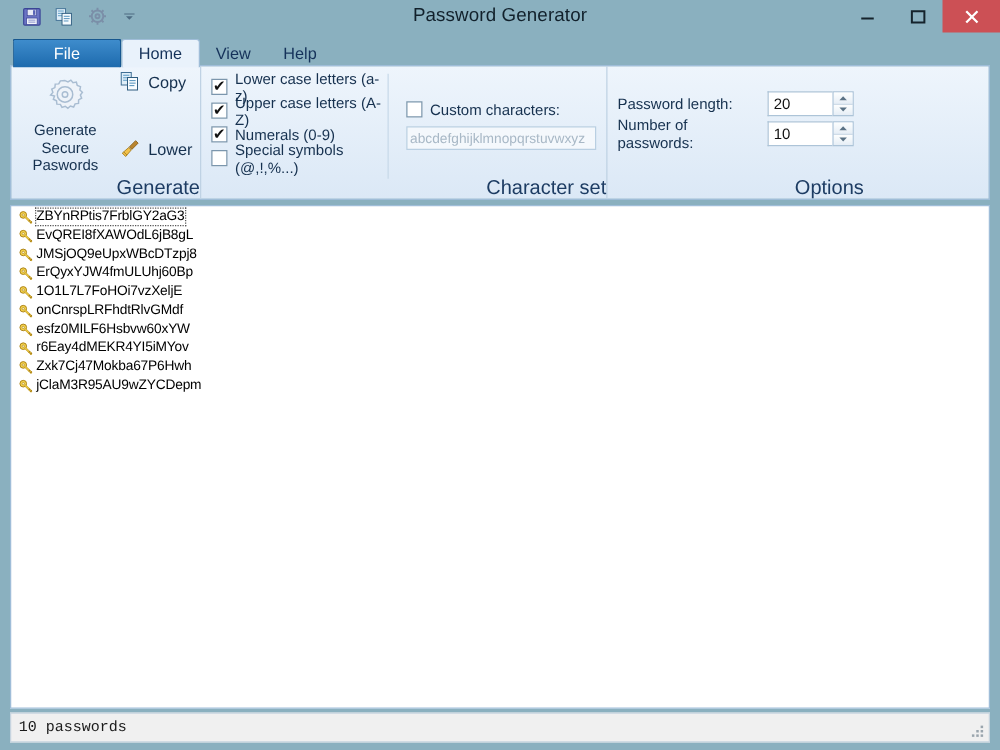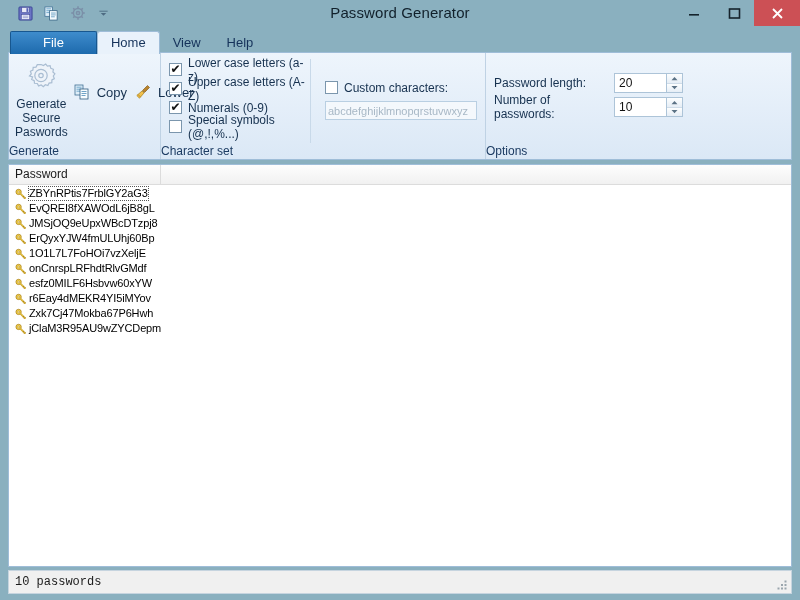--- a/index.html
+++ b/index.html
@@ -89,35 +89,35 @@
   .rgroup {
     position: relative;
     height: 100%;
     display: flex; flex-direction: column;
     border-right: 1px solid #bfd2e4;
     box-sizing: border-box;
   }
   .rgroup-body { flex: 1 1 auto; display: flex; padding: 4px 6px 0 6px; }
   .rgroup-title {
     flex: 0 0 auto; height: 16px; line-height: 16px;
-    text-align: left; font-size: 12px; color: #1d3c63;
+    text-align: right; font-size: 16px; color: #1d3c63;
   }
 
   
   #g-generate { width: 152px; }
   #g-generate .rgroup-body { padding-left: 6px; }
   #bigbtn {
     width: 78px; display: flex; flex-direction: column;
     align-items: center; padding-top: 4px;
   }
   #bigbtn .label {
     font-size: 12px; color: #16314f; text-align: center;
     line-height: 14px; margin-top: 2px;
   }
-  #smallbtns { display: flex; flex-direction: row; justify-content: space-between;
+  #smallbtns { display: flex; flex-direction: column; justify-content: space-between;
                gap: 8px; padding-left: 6px; padding-bottom: 16px; }
   .smallbtn { display: flex; align-items: center; gap: 7px; }
   .smallbtn .label { font-size: 13px; color: #16314f; }
 
   
   #g-charset { width: 325px; }
   #g-charset .rgroup-body { padding: 6px 8px 0 8px; }
   .cs-col-left { width: 160px; padding-top: 1px; }
   .cs-col-right { flex: 1; padding-left: 14px; padding-top: 19px;
                   border-left: 1px solid #c8d9e9; margin-left: 4px; }
@@ -405,24 +405,20 @@
               </span>
             </span>
           </div>
         </div>
       </div>
       <div class="rgroup-title">Options</div>
     </div>
   </div>
 
   <div id="listwrap">
-    <div id="listheader">
-      <div class="hcell c1">Password</div>
-      <div class="hcell c2"></div>
-    </div>
     <div id="listbody">
         <div class="lrow sel">
           <span>
             <svg width="12" height="12" viewBox="0 0 14 14">
               <circle cx="4.2" cy="4.6" r="3.1" fill="#f6d44c" stroke="#a9801a" stroke-width=".9"></circle>
               <circle cx="4.2" cy="4.6" r="1.1" fill="#fdf6d2" stroke="#a9801a" stroke-width=".6"></circle>
               <path d="M6.3 6.5l5.2 5.2" stroke="#c9a42c" stroke-width="2.1" stroke-linecap="round"></path>
               <path d="M6.3 6.5l5.2 5.2" stroke="#e8c445" stroke-width="1.1" stroke-linecap="round"></path>
               <path d="M9.3 10.6l1.3-1.3M10.8 12.1l1.4-1.4" stroke="#a9801a" stroke-width="1.1"></path>
             </svg>

